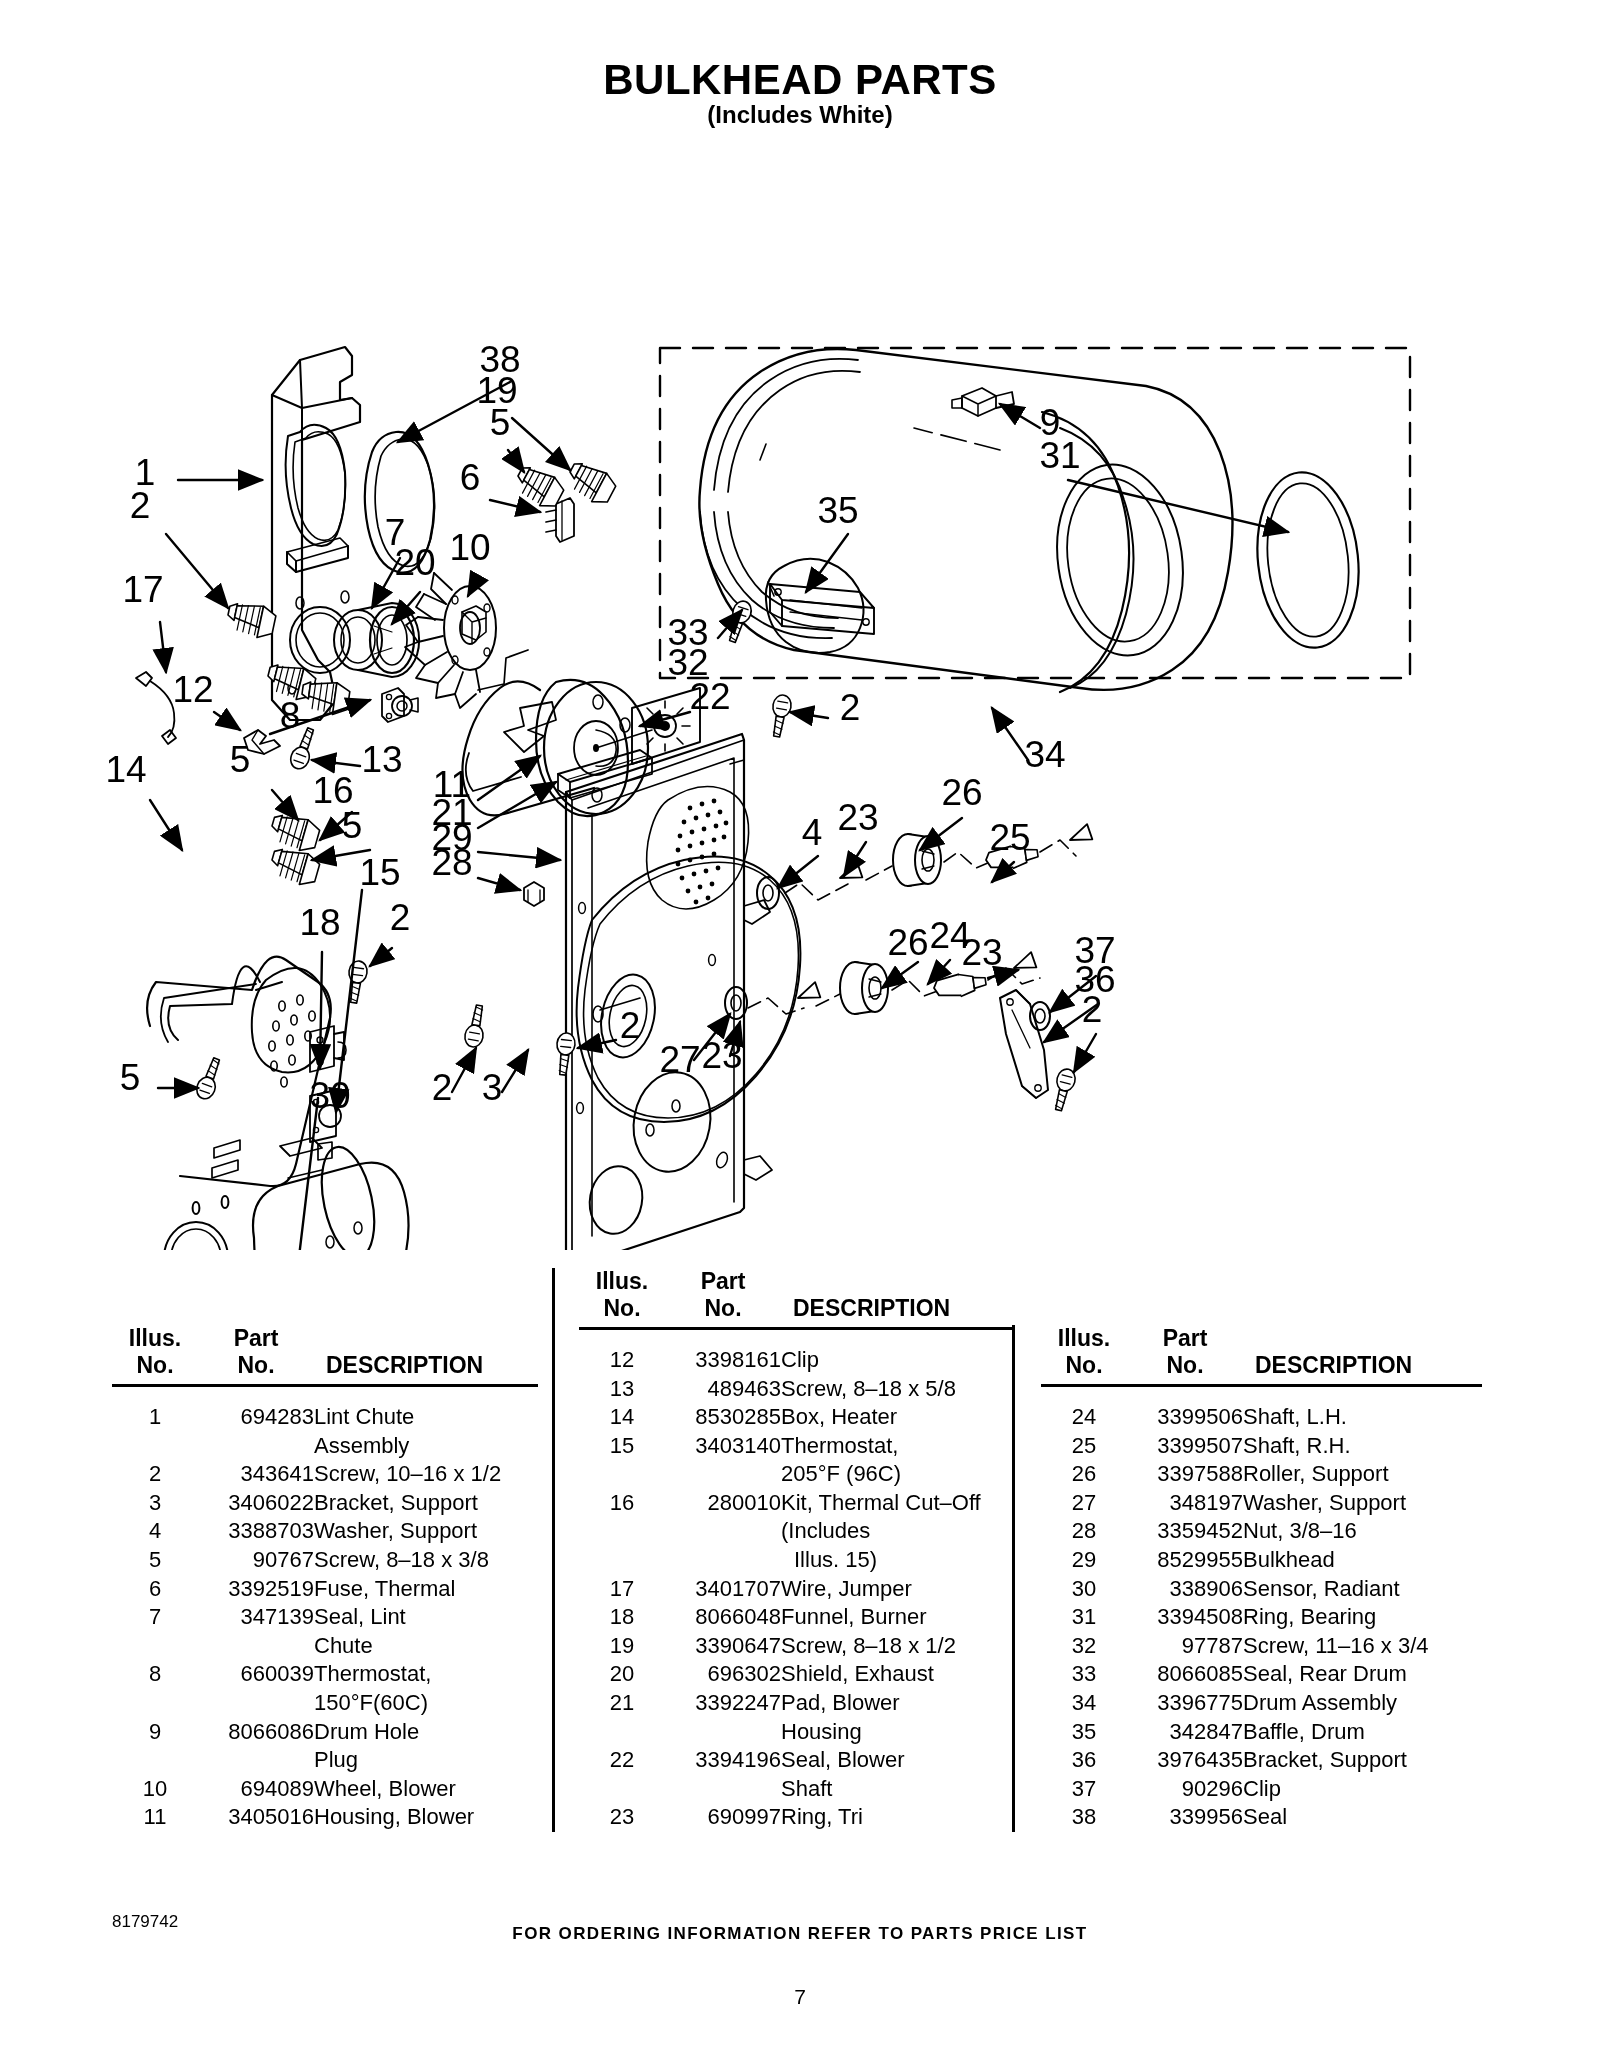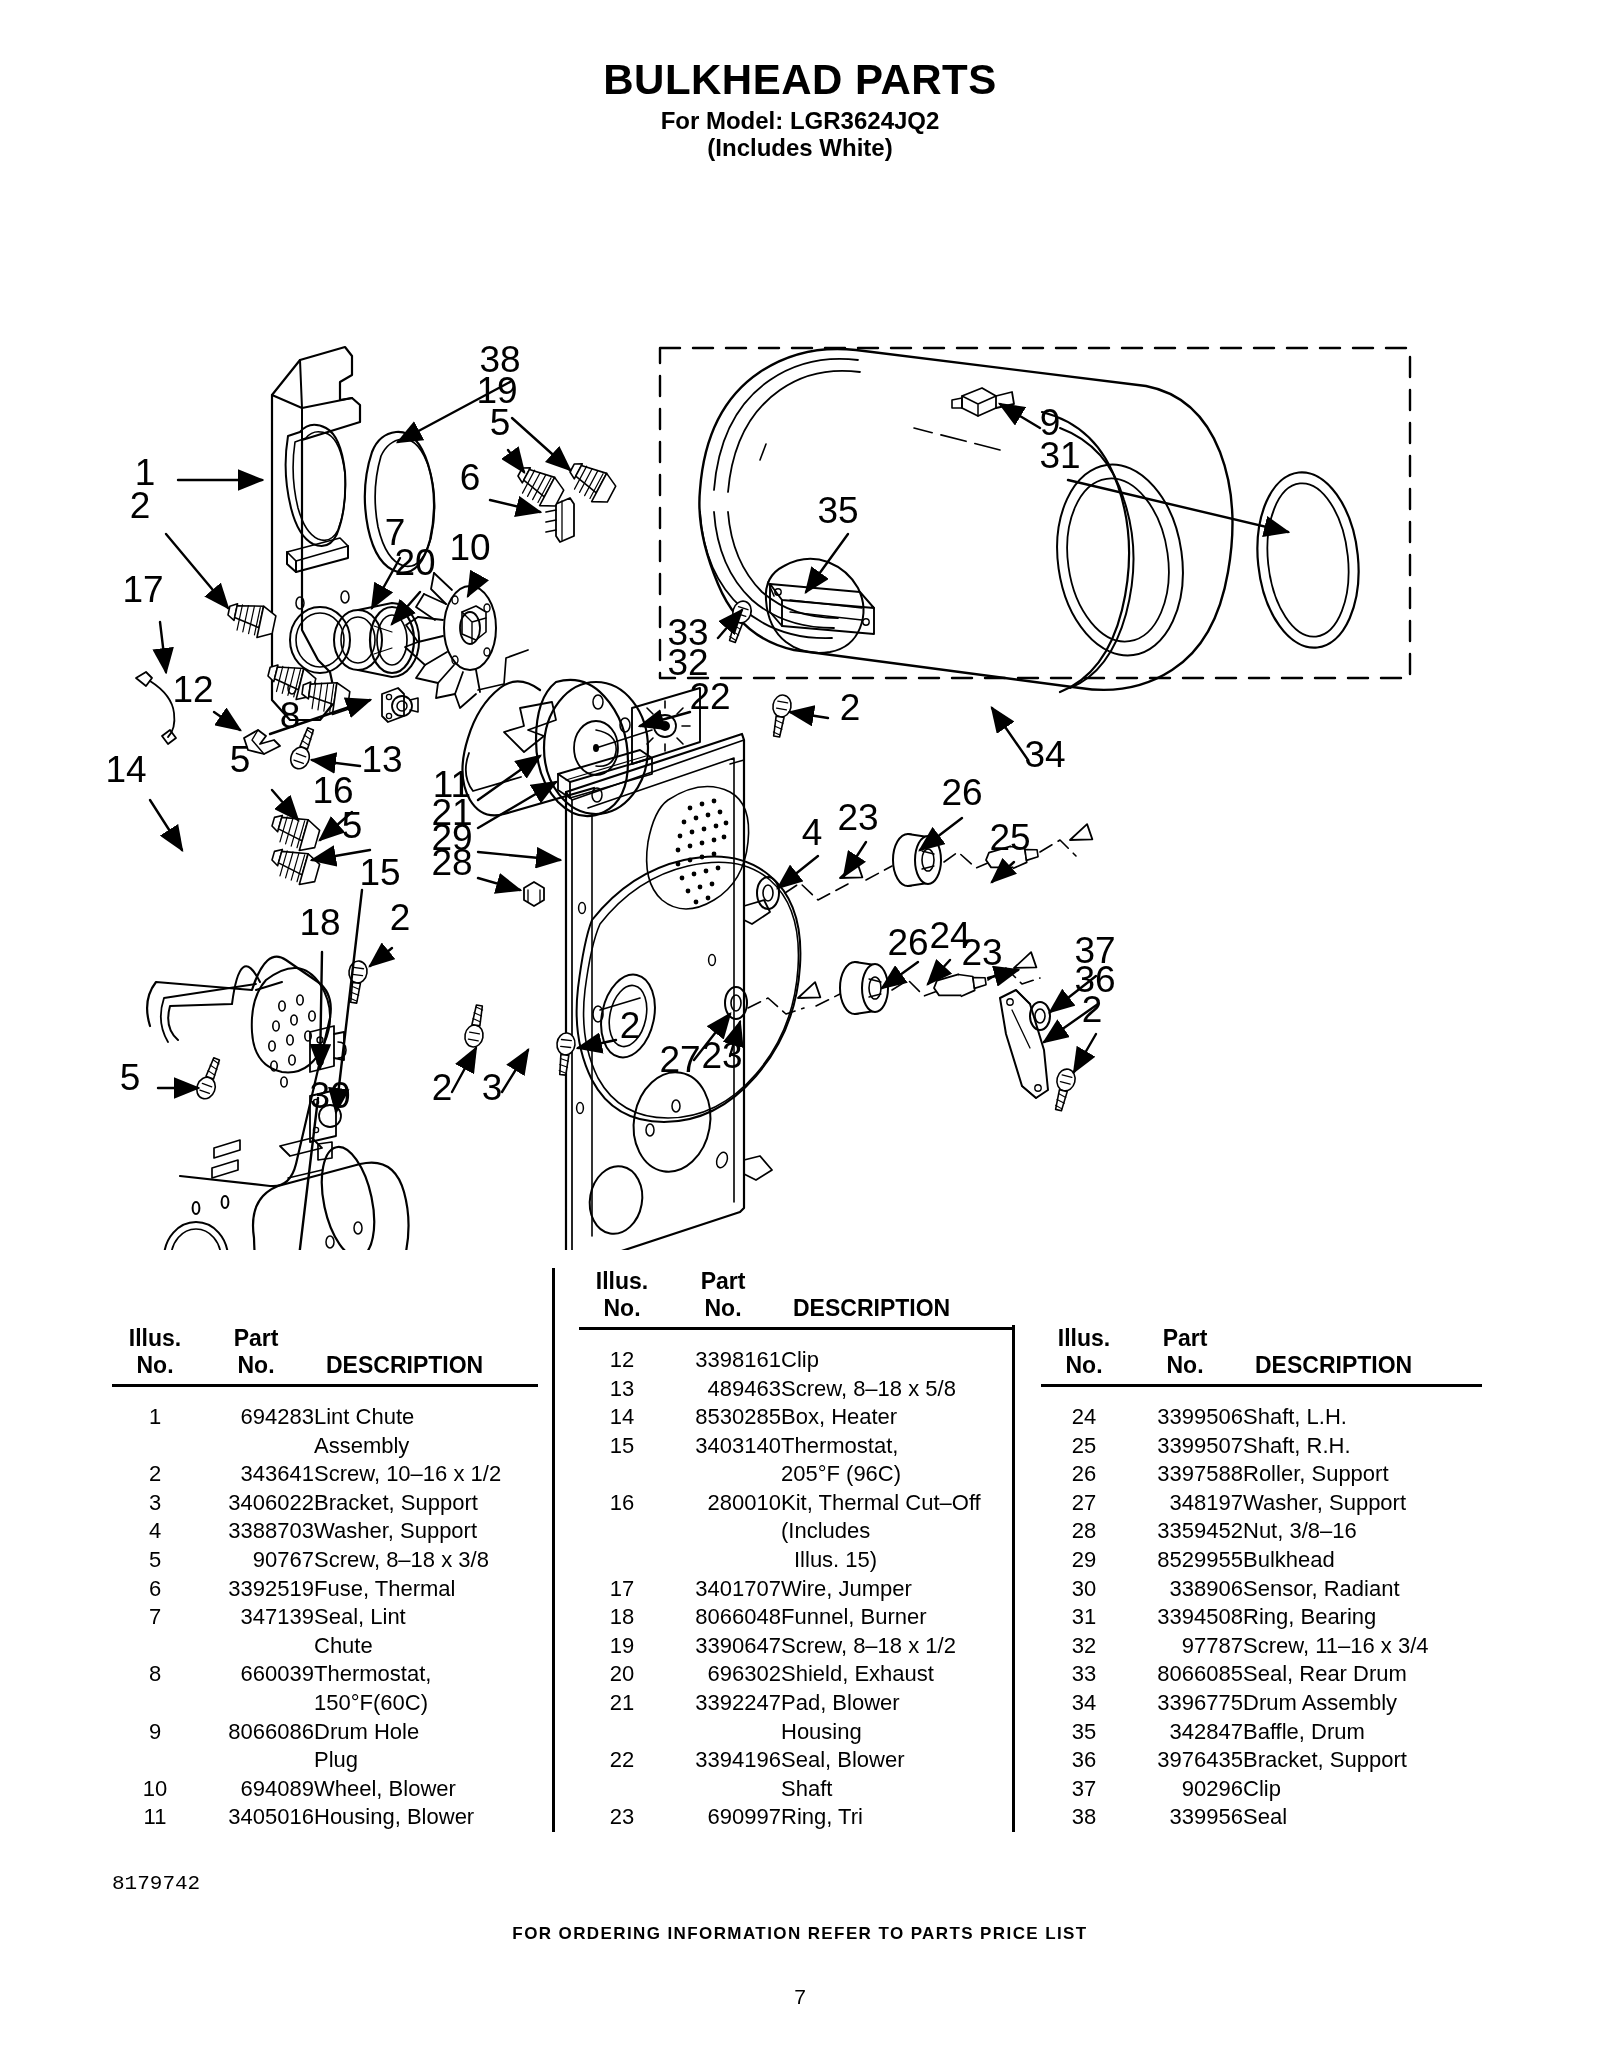--- a/index.html
+++ b/index.html
@@ -43,34 +43,33 @@
   table.parts td{vertical-align:top;padding:0;line-height:1.30;}
   td.illus{width:86px;text-align:center;white-space:nowrap;}
   td.partno{width:116px;text-align:right;white-space:nowrap;padding-right:10px;}
   td.desc{padding-left:12px;margin-top:42px;}
   td.desc .l2{display:block;}
   td.desc .l3{display:block;padding-left:13px;}
 
   
   .footer-note{position:absolute;left:0;top:1924px;width:1600px;text-align:center;
     font-size:17px;font-weight:bold;letter-spacing:1.4px;}
-  .footer-doc{position:absolute;left:112px;top:1872px;font-size:21px;font-family:Liberation Mono, monospace;}
+  .footer-doc{position:absolute;left:112px;top:1912px;font-size:17px;}
   .footer-page{position:absolute;left:0;top:1985px;width:1600px;text-align:center;font-size:21px;}
 
   
   text.callout{font-family:"Liberation Sans",sans-serif;font-size:37px;fill:#000;}
 </style>
 </head>
 <body>
 
 <div class="page">
 
   <div class="header">
     <div class="doc-title">BULKHEAD PARTS</div>
-    <div class="doc-model">For Model: LGR3624JQ2</div>
     <div class="doc-color">(Includes White)</div>
   </div>
 
   <div class="diagram">
   <svg width="1600" height="1090" viewBox="0 0 1600 1090" xmlns="http://www.w3.org/2000/svg">
     <defs>
       <marker id="ah" markerWidth="11" markerHeight="9" refX="10" refY="4.5" orient="auto">
         <path d="M0,0 L11,4.5 L0,9 z" fill="#000"></path>
       </marker>
       <g id="screwA">

